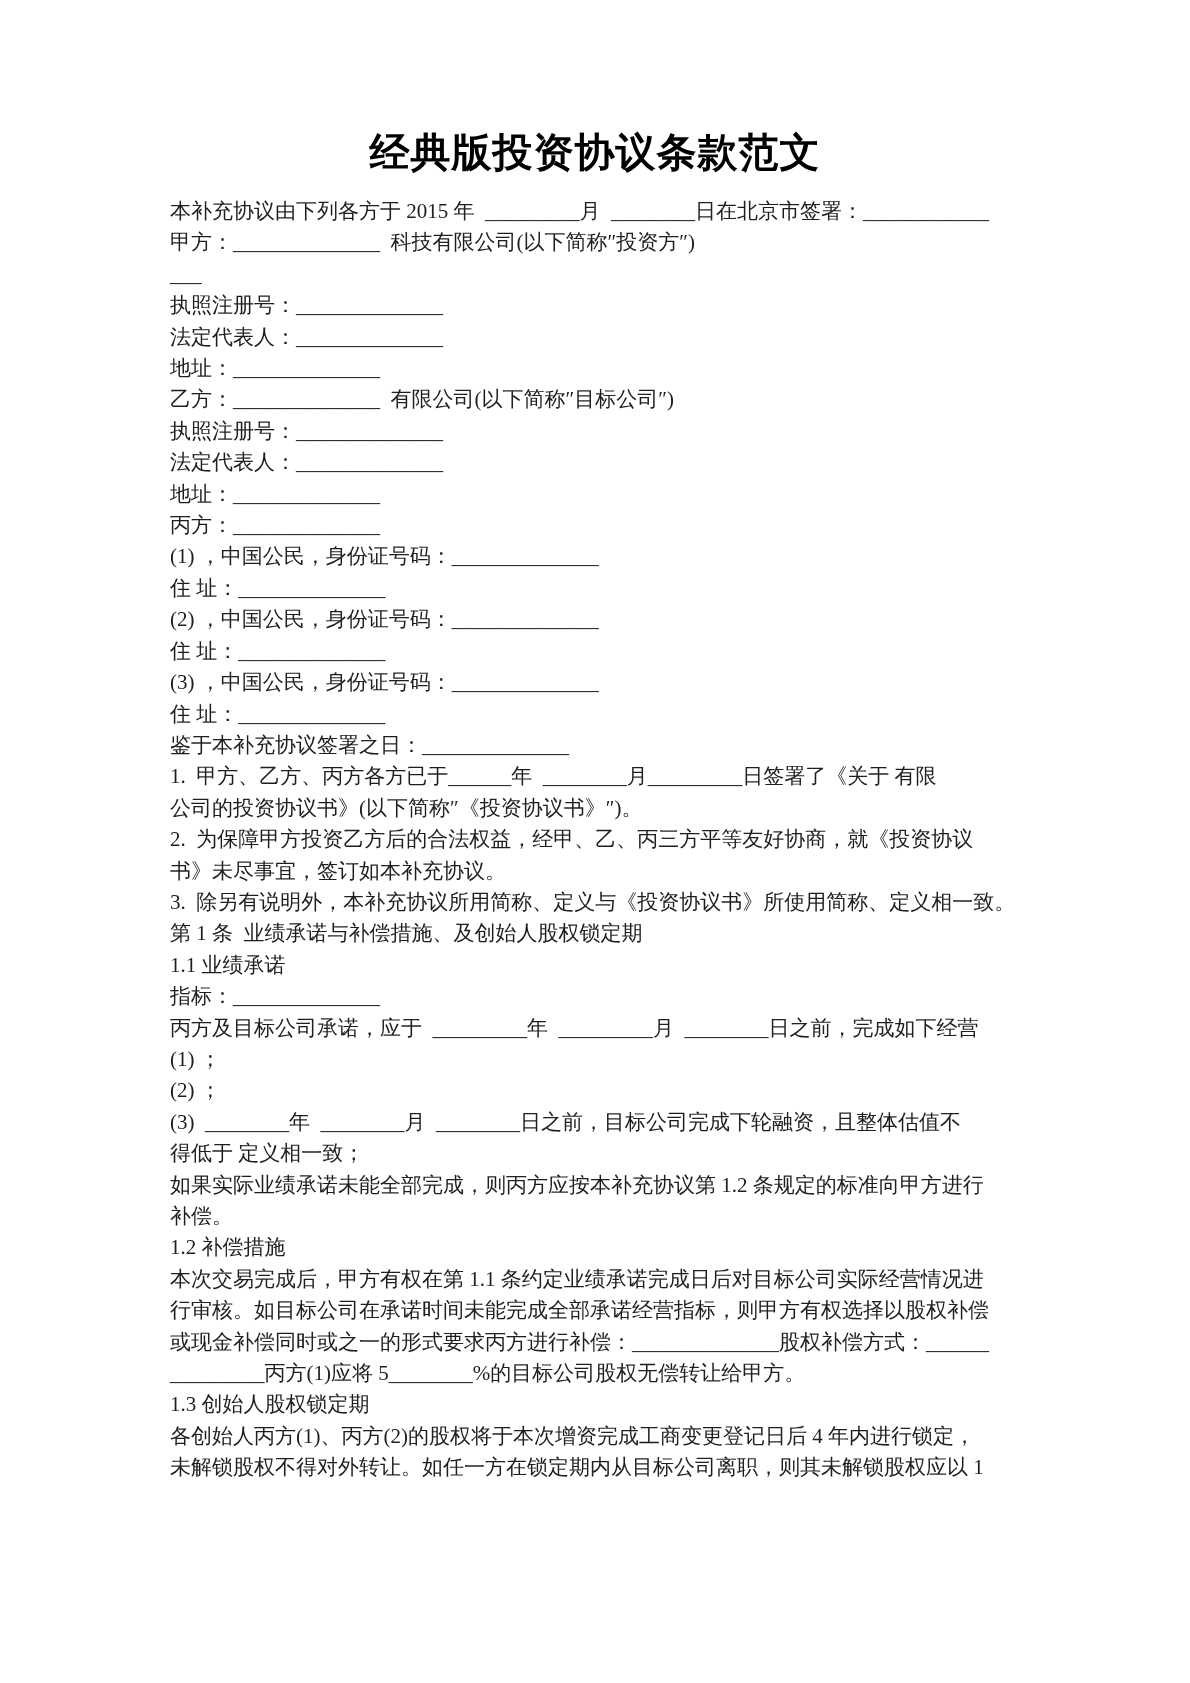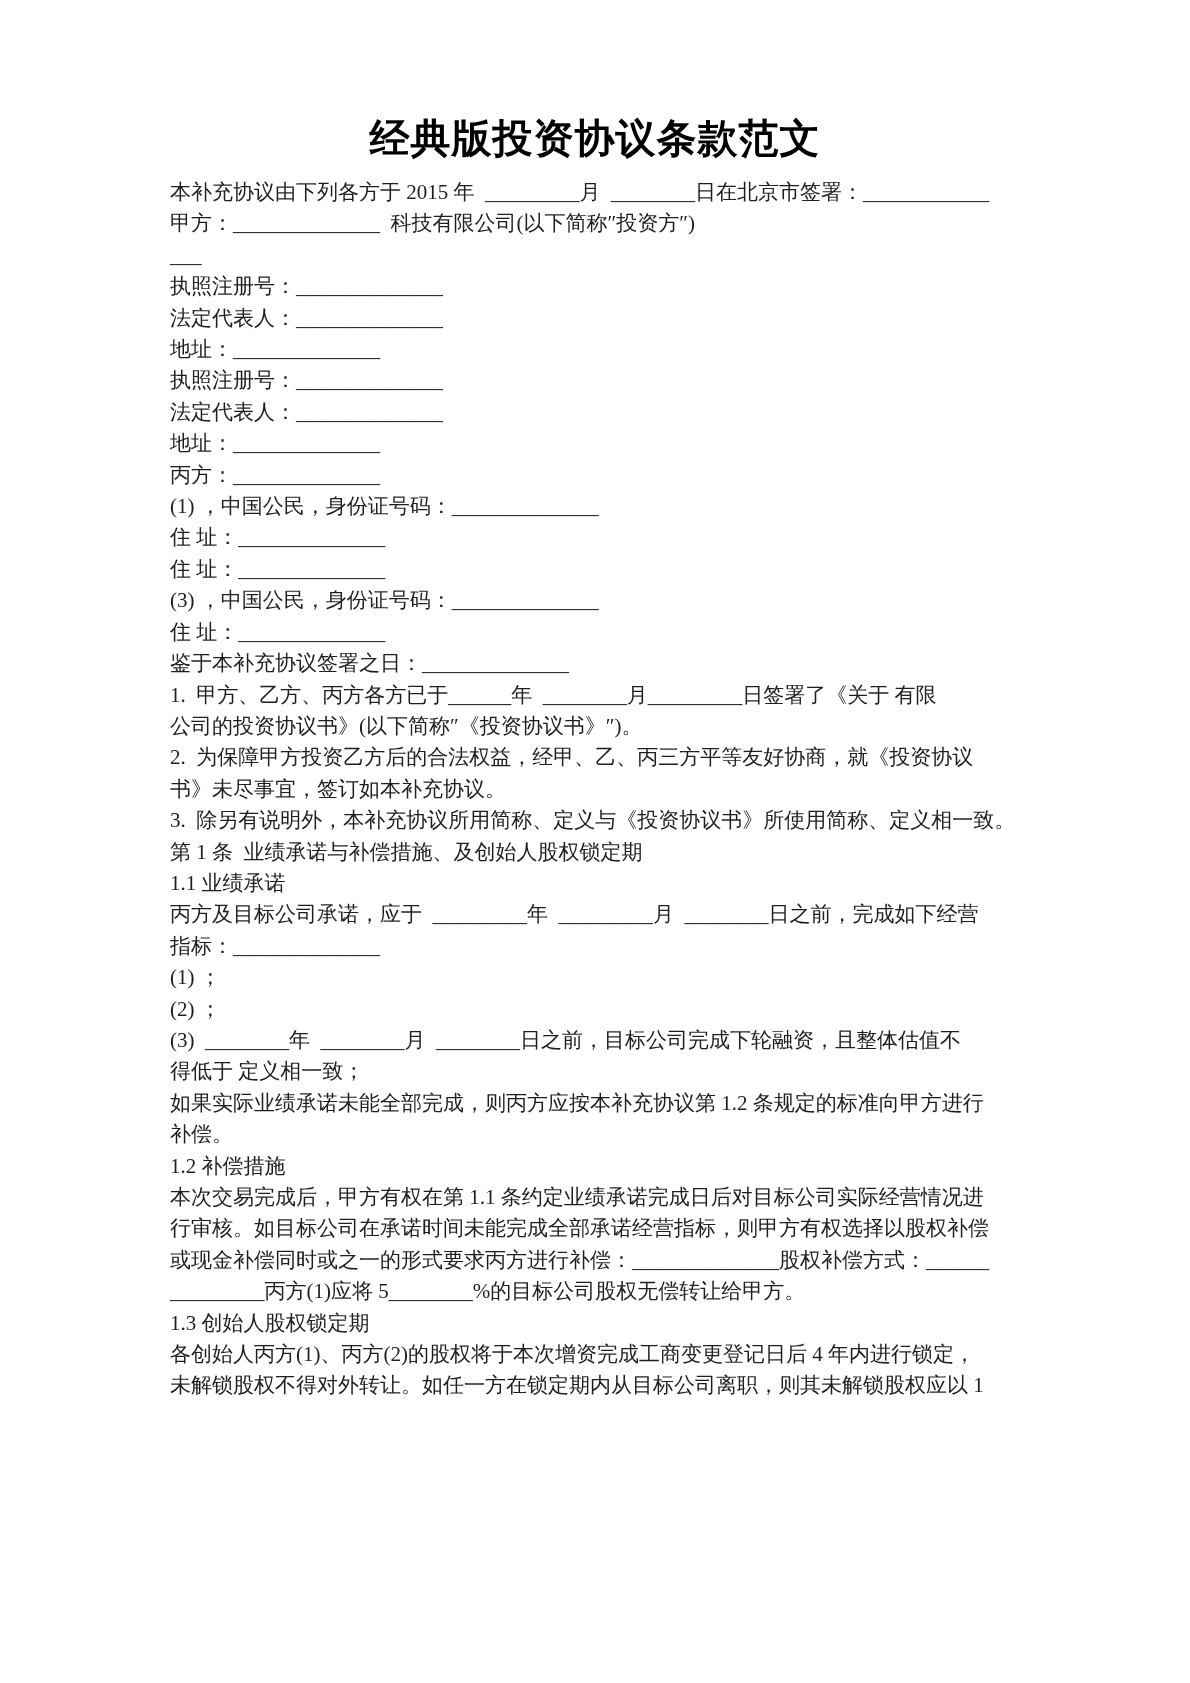--- a/index.html
+++ b/index.html
@@ -10,21 +10,21 @@
   .page {
     position: relative;
     width: 1190px;
     height: 1683px;
     background: #ffffff;
     overflow: hidden;
     color: #1e1e1e;
     font-family: "Liberation Serif", "DejaVu Serif", serif;
   }
   .doc-title {
-    margin: 4px;
+    margin: 18px;
     padding-top: 110px;
     text-align: center;
     font-size: 40px;
     line-height: 50px;
     font-weight: 700;
     color: #000000;
     letter-spacing: 1px;
     font-family: "Liberation Serif", "DejaVu Serif", serif;
   }
   .doc-body {
@@ -42,39 +42,41 @@
 
 <div class="page">
   <h1 class="doc-title">经典版投资协议条款范文</h1>
   <div class="doc-body">
     <div class="line">本补充协议由下列各方于 2015 年  _________月  ________日在北京市签署：____________</div>
     <div class="line">甲方：______________  科技有限公司(以下简称″投资方″)</div>
     <div class="line">___</div>
     <div class="line">执照注册号：______________</div>
     <div class="line">法定代表人：______________</div>
     <div class="line">地址：______________</div>
+    <div class="line">乙方：______________  有限公司(以下简称″目标公司″)</div>
     <div class="line">执照注册号：______________</div>
     <div class="line">法定代表人：______________</div>
     <div class="line">地址：______________</div>
     <div class="line">丙方：______________</div>
     <div class="line">(1) ，中国公民，身份证号码：______________</div>
     <div class="line">住 址：______________</div>
+    <div class="line">(2) ，中国公民，身份证号码：______________</div>
     <div class="line">住 址：______________</div>
     <div class="line">(3) ，中国公民，身份证号码：______________</div>
     <div class="line">住 址：______________</div>
     <div class="line">鉴于本补充协议签署之日：______________</div>
     <div class="line">1.  甲方、乙方、丙方各方已于______年  ________月_________日签署了《关于 有限</div>
     <div class="line">公司的投资协议书》(以下简称″《投资协议书》″)。</div>
     <div class="line">2.  为保障甲方投资乙方后的合法权益，经甲、乙、丙三方平等友好协商，就《投资协议</div>
     <div class="line">书》未尽事宜，签订如本补充协议。</div>
     <div class="line">3.  除另有说明外，本补充协议所用简称、定义与《投资协议书》所使用简称、定义相一致。</div>
     <div class="line">第 1 条  业绩承诺与补偿措施、及创始人股权锁定期</div>
     <div class="line">1.1 业绩承诺</div>
+    <div class="line">指标：______________</div>
     <div class="line">丙方及目标公司承诺，应于  _________年  _________月  ________日之前，完成如下经营</div>
-    <div class="line">指标：______________</div>
     <div class="line">(1) ；</div>
     <div class="line">(2) ；</div>
     <div class="line">(3)  ________年  ________月  ________日之前，目标公司完成下轮融资，且整体估值不</div>
     <div class="line">得低于 定义相一致；</div>
     <div class="line">如果实际业绩承诺未能全部完成，则丙方应按本补充协议第 1.2 条规定的标准向甲方进行</div>
     <div class="line">补偿。</div>
     <div class="line">1.2 补偿措施</div>
     <div class="line">本次交易完成后，甲方有权在第 1.1 条约定业绩承诺完成日后对目标公司实际经营情况进</div>
     <div class="line">行审核。如目标公司在承诺时间未能完成全部承诺经营指标，则甲方有权选择以股权补偿</div>
     <div class="line">或现金补偿同时或之一的形式要求丙方进行补偿：______________股权补偿方式：______</div>

